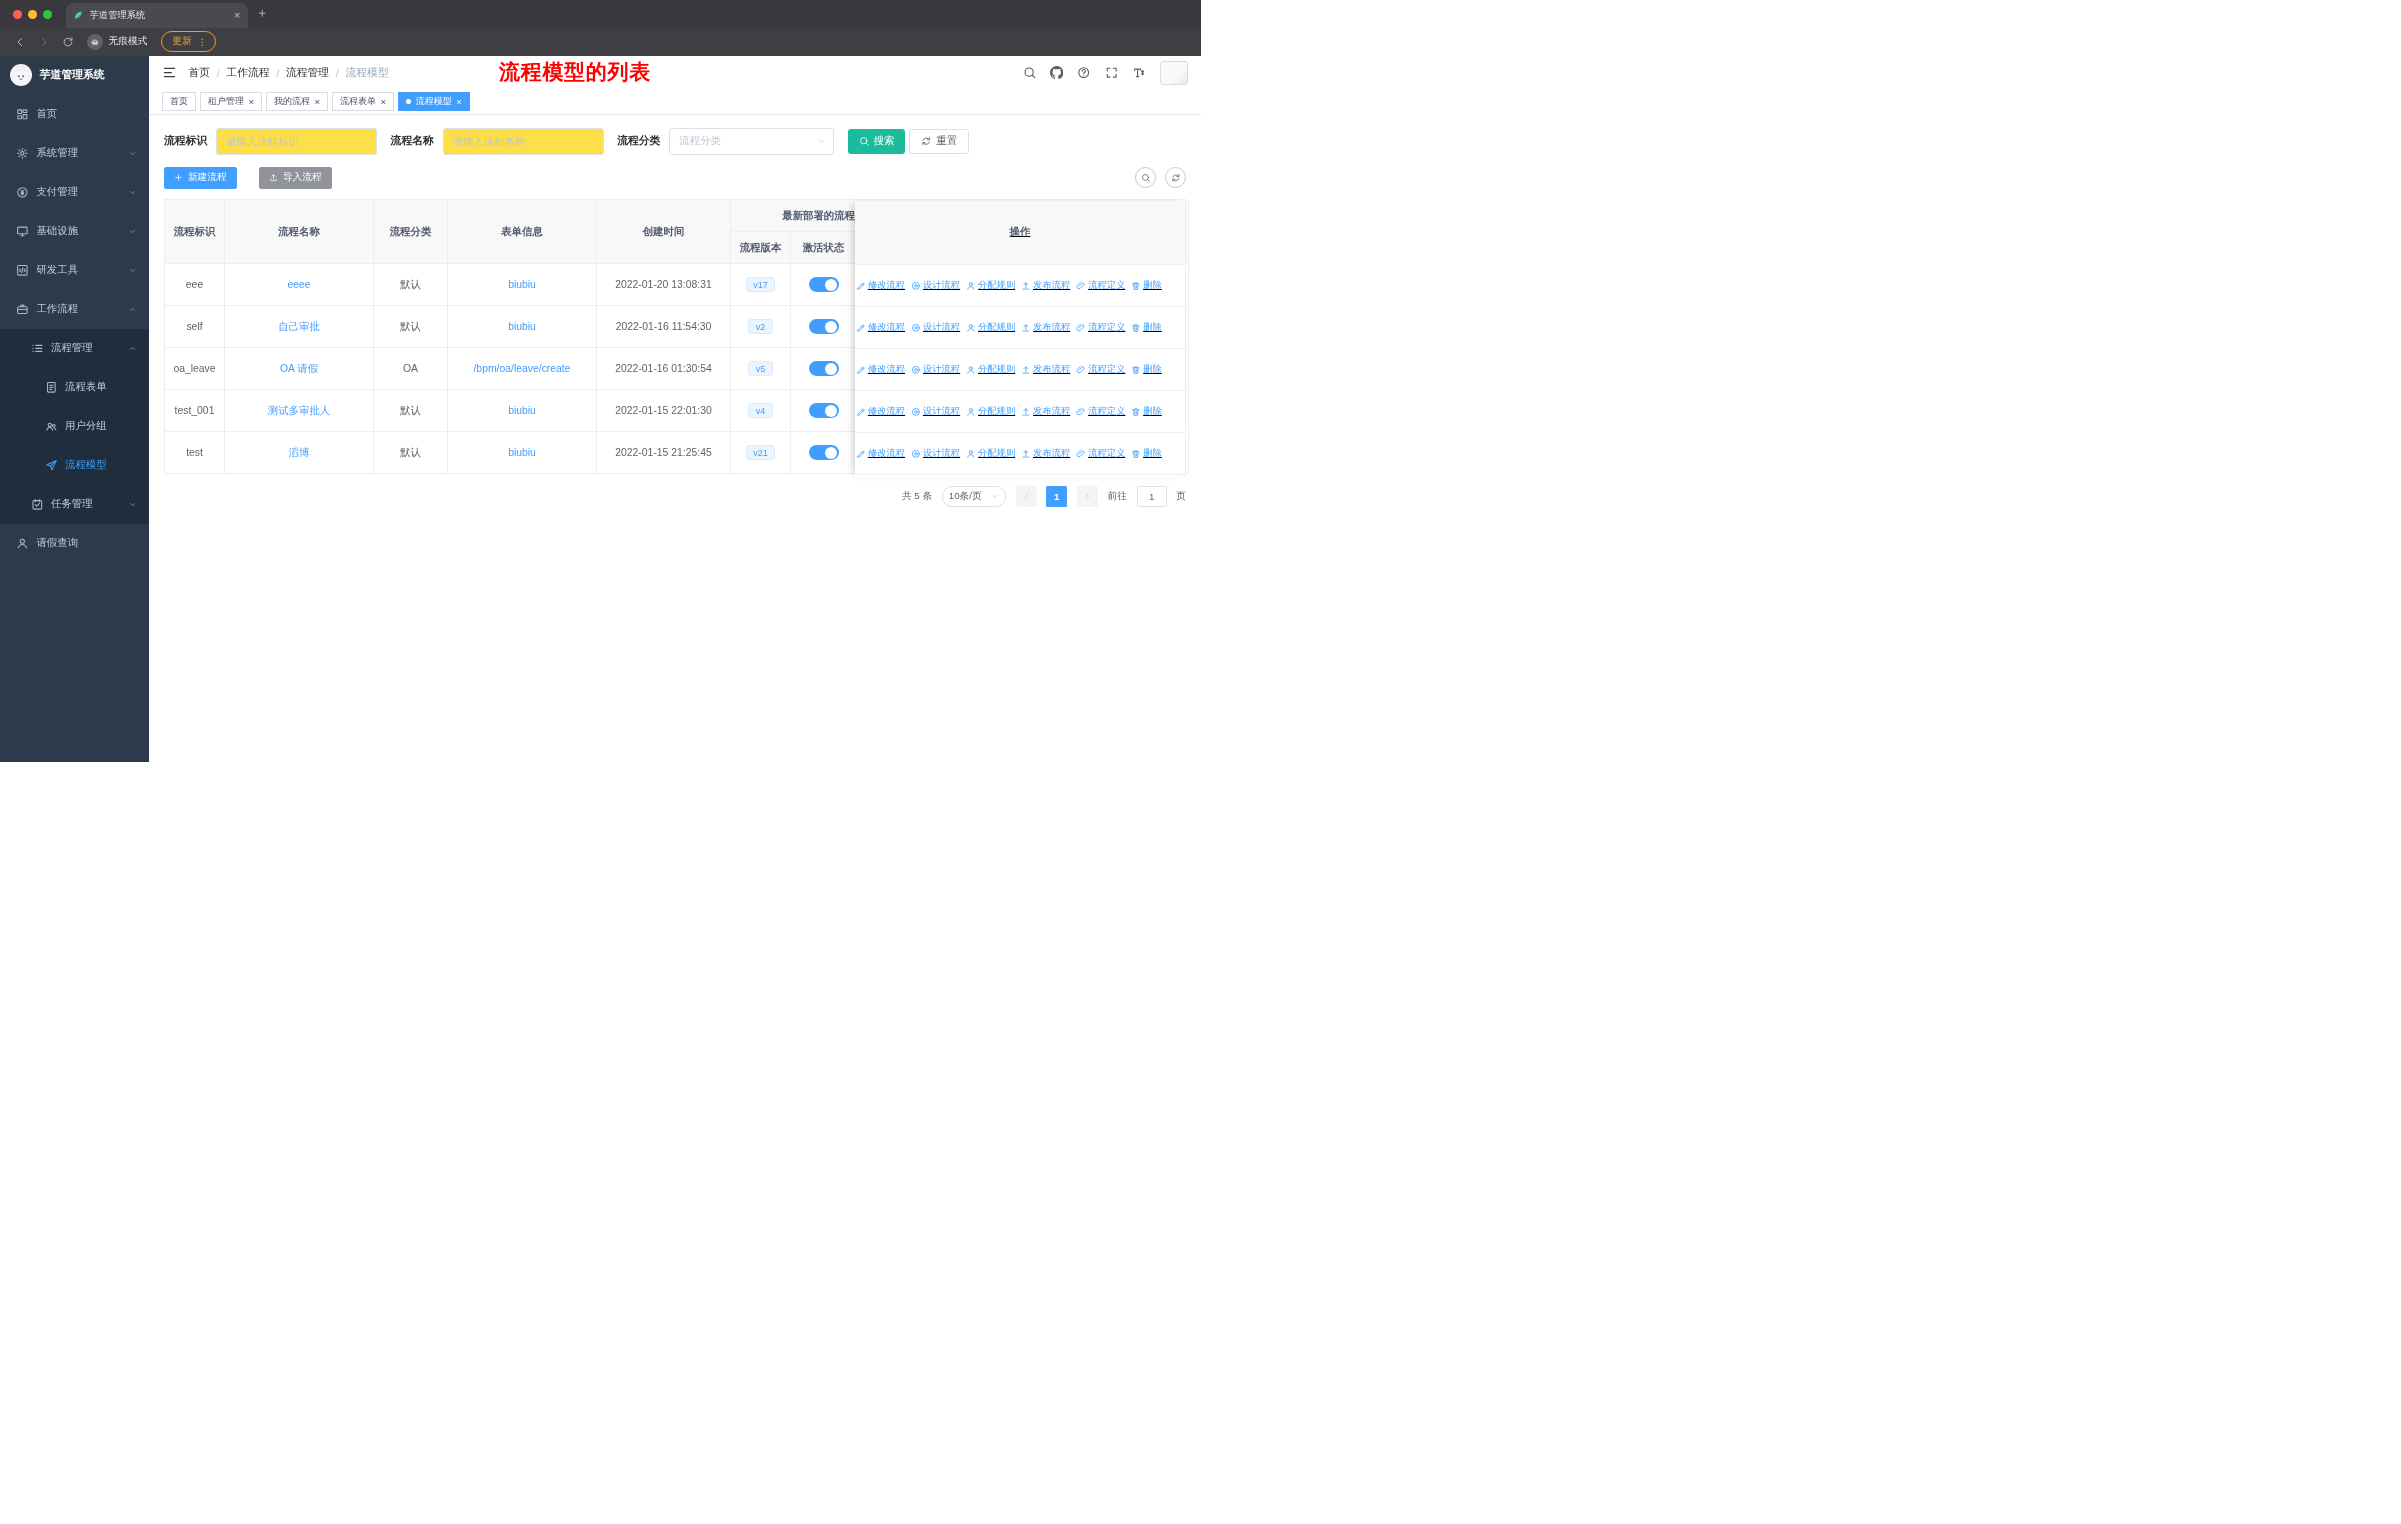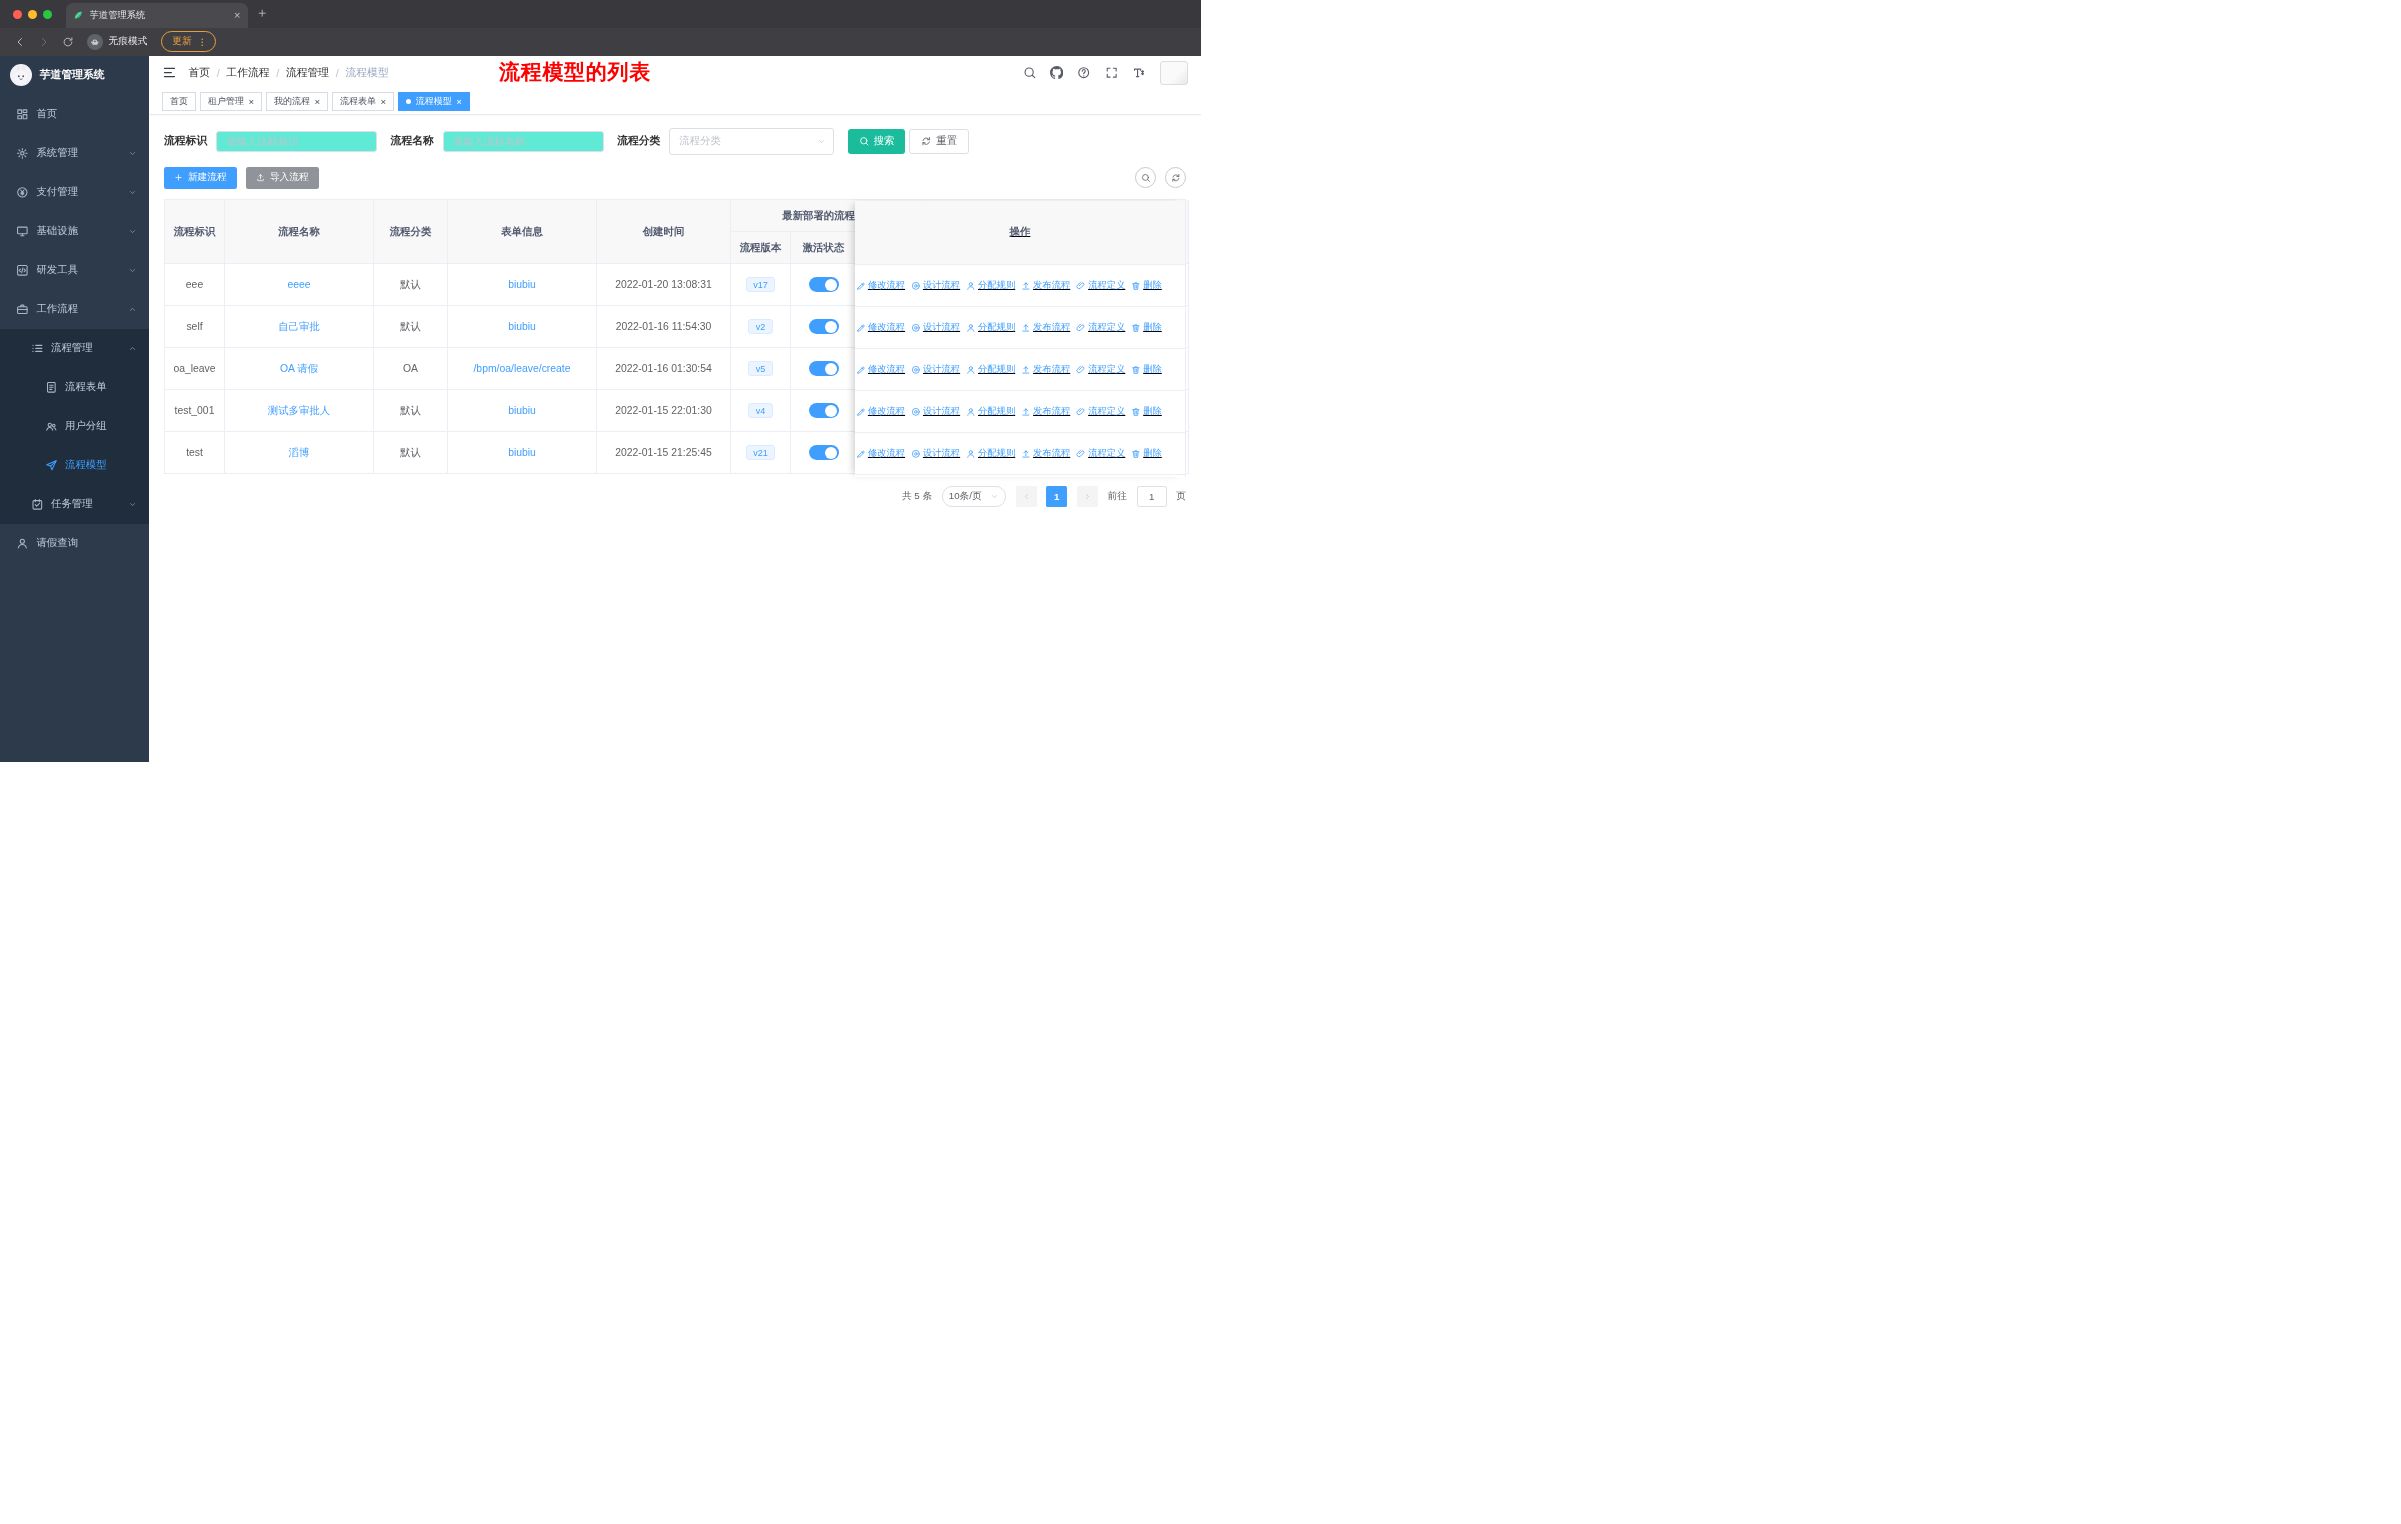--- a/index.html
+++ b/index.html
@@ -80,34 +80,34 @@
   .tag { height:18.6px; display:inline-flex; align-items:center; gap:4.5px; padding:0 6.7px; border:0.7px solid #d8dce5;
     background:#fff; color:#495060; font-size:9px; cursor:pointer; white-space:nowrap; }
   .tag.active { background:var(--accent,#409EFF); border-color:var(--accent,#409EFF); color:#fff; }
   .tag .dot { width:5.2px; height:5.2px; border-radius:50%; background:#fff; }
   .tag-close { font-size:9.7px; line-height:1; }
 
   .content { flex:1; padding:13.4px 15px 0; position:relative; overflow:hidden; }
 
   .filters { display:flex; align-items:center; }
   .f-label { font-size:10.8px; font-weight:700; color:#303133; margin-right:9px; white-space:nowrap; }
-  .f-input { width:161px; height:21px; border:0.7px solid #dcdfe6; border-radius:3px; padding:0 9px;
-    font-size:10.4px; color:#606266; margin-right:13.4px; background:#5eead4; }
+  .f-input { width:161px; height:27px; border:0.7px solid #dcdfe6; border-radius:3px; padding:0 9px;
+    font-size:10.4px; color:#606266; margin-right:13.4px; background:#fde047; }
   .f-input::placeholder { color:#c0c4cc; }
   .f-select { width:165px; height:27px; border:0.7px solid #dcdfe6; border-radius:3px; padding:0 7.4px 0 9px;
     display:flex; align-items:center; justify-content:space-between; font-size:10.4px; margin-right:13.4px; background:#fff; cursor:pointer; }
   .f-select .ph { color:#c0c4cc; }
   .f-select .ic { color:#c0c4cc; }
   .btn { display:inline-flex; align-items:center; gap:4.5px; border-radius:3px; font-size:10.4px; height:25px; padding:0 11px; }
   .btn-search { background:var(--search-btn,#1ABC9C); color:#fff; margin-right:4px; }
   .btn-reset { background:#fff; border:0.7px solid #dcdfe6; color:#606266; }
 
   .toolbar { display:flex; align-items:center; margin-top:12px; }
   .btn-create { background:var(--accent,#409EFF); color:#fff; height:22px; font-size:9.7px; padding:0 10.4px; border-radius:2.2px; margin-right:9px; }
-  .btn-import { background:#909399; color:#fff; height:22px; font-size:9.7px; padding:0 10.4px; border-radius:2.2px; }
+  .btn-import { background:#909399; color:#fff; height:22px; font-size:9.7px; padding:0 10.4px; border-radius:2.2px;margin-left:13px; }
   .toolbar-right { margin-left:auto; display:flex; gap:9px; }
   .circle-btn { width:21px; height:21px; border:0.7px solid #c6c9cf; border-radius:50%; display:inline-flex;
     align-items:center; justify-content:center; color:#606266; cursor:pointer; }
 
   
   .table-wrap { position:relative; margin-top:10.4px; border-top:0.7px solid #ebeef5; border-left:0.7px solid #ebeef5; }
   table { width:100%; border-collapse:separate; border-spacing:0; table-layout:fixed; }
   th,td { border-right:0.7px solid #ebeef5; border-bottom:0.7px solid #ebeef5; text-align:center;
     font-size:10.4px; overflow:hidden; white-space:nowrap; }
   th { height:32px; background:#f8f8f9; color:#515a6e; font-weight:700; }

